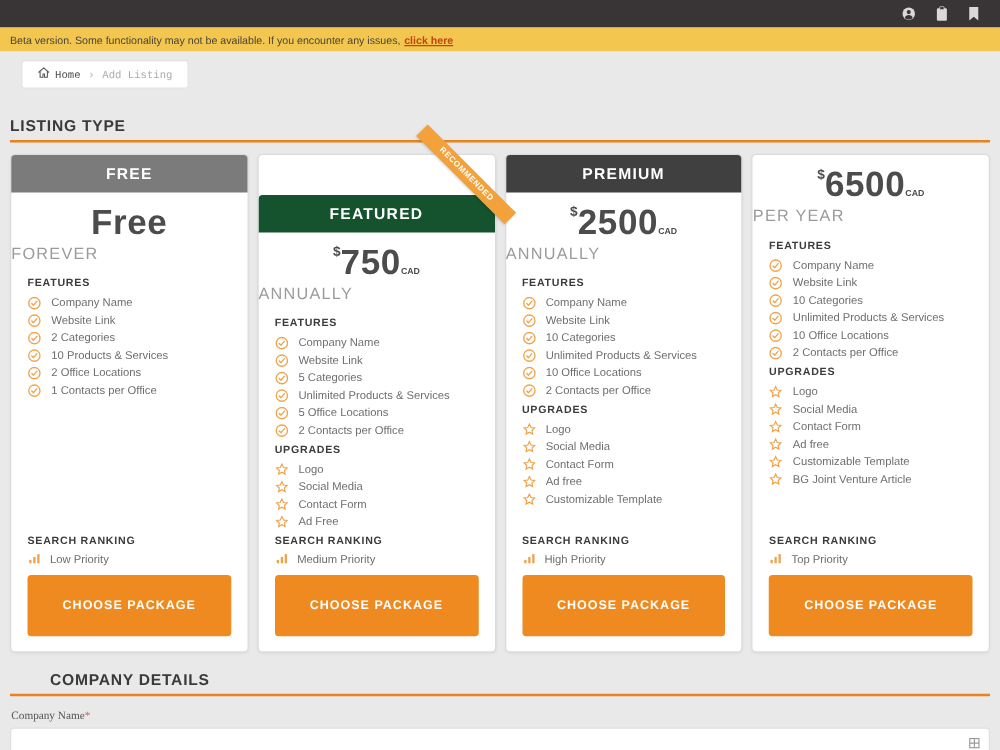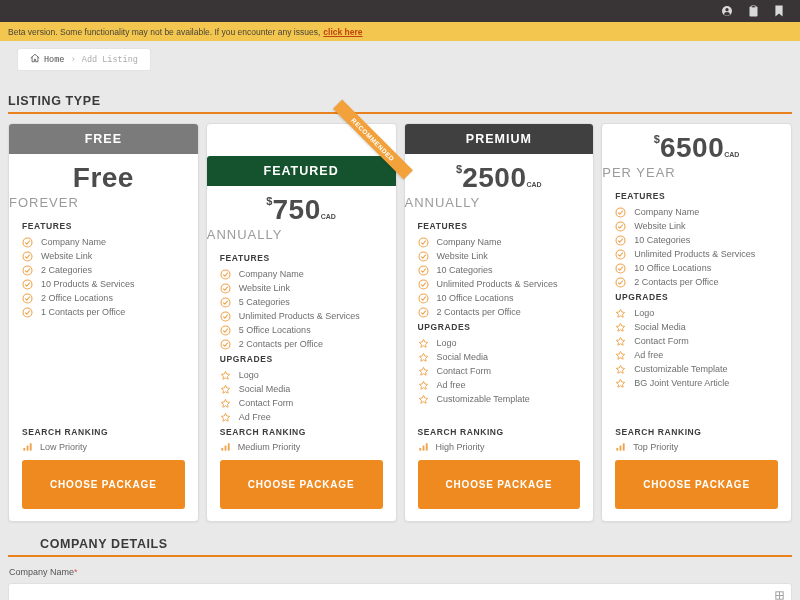--- a/index.html
+++ b/index.html
@@ -90,21 +90,21 @@
     font-size:9px; color:#6e6e6e; margin:3px 0 8px;
   }
   .choose-btn {
     display:block; width:100%;
     background:#EE8A1F; border:none; color:#fff;
     font-family:"Liberation Sans", sans-serif;
     font-weight:bold; font-size:10px; letter-spacing:0.8px;
     padding:19px 0; border-radius:3px; cursor:pointer;
   }
   
-  .field-label { font-size:9px; color:#555; margin:10px 0 5px 1px; }
+  .field-label { font-size:9px; color:#555; margin:10px 0 5px 1px;font-family:Liberation Serif, serif; }
   .req { color:#E05252; }
   .input-wrap { position:relative; }
   .text-input {
     width:100%; height:21px; background:#fff;
     border:1px solid #e0e0e0; border-radius:3px;
     font-size:9px; padding:0 8px; color:#444;
   }
   .input-icon { position:absolute; right:7px; top:5px; }
 </style>
 </head>

